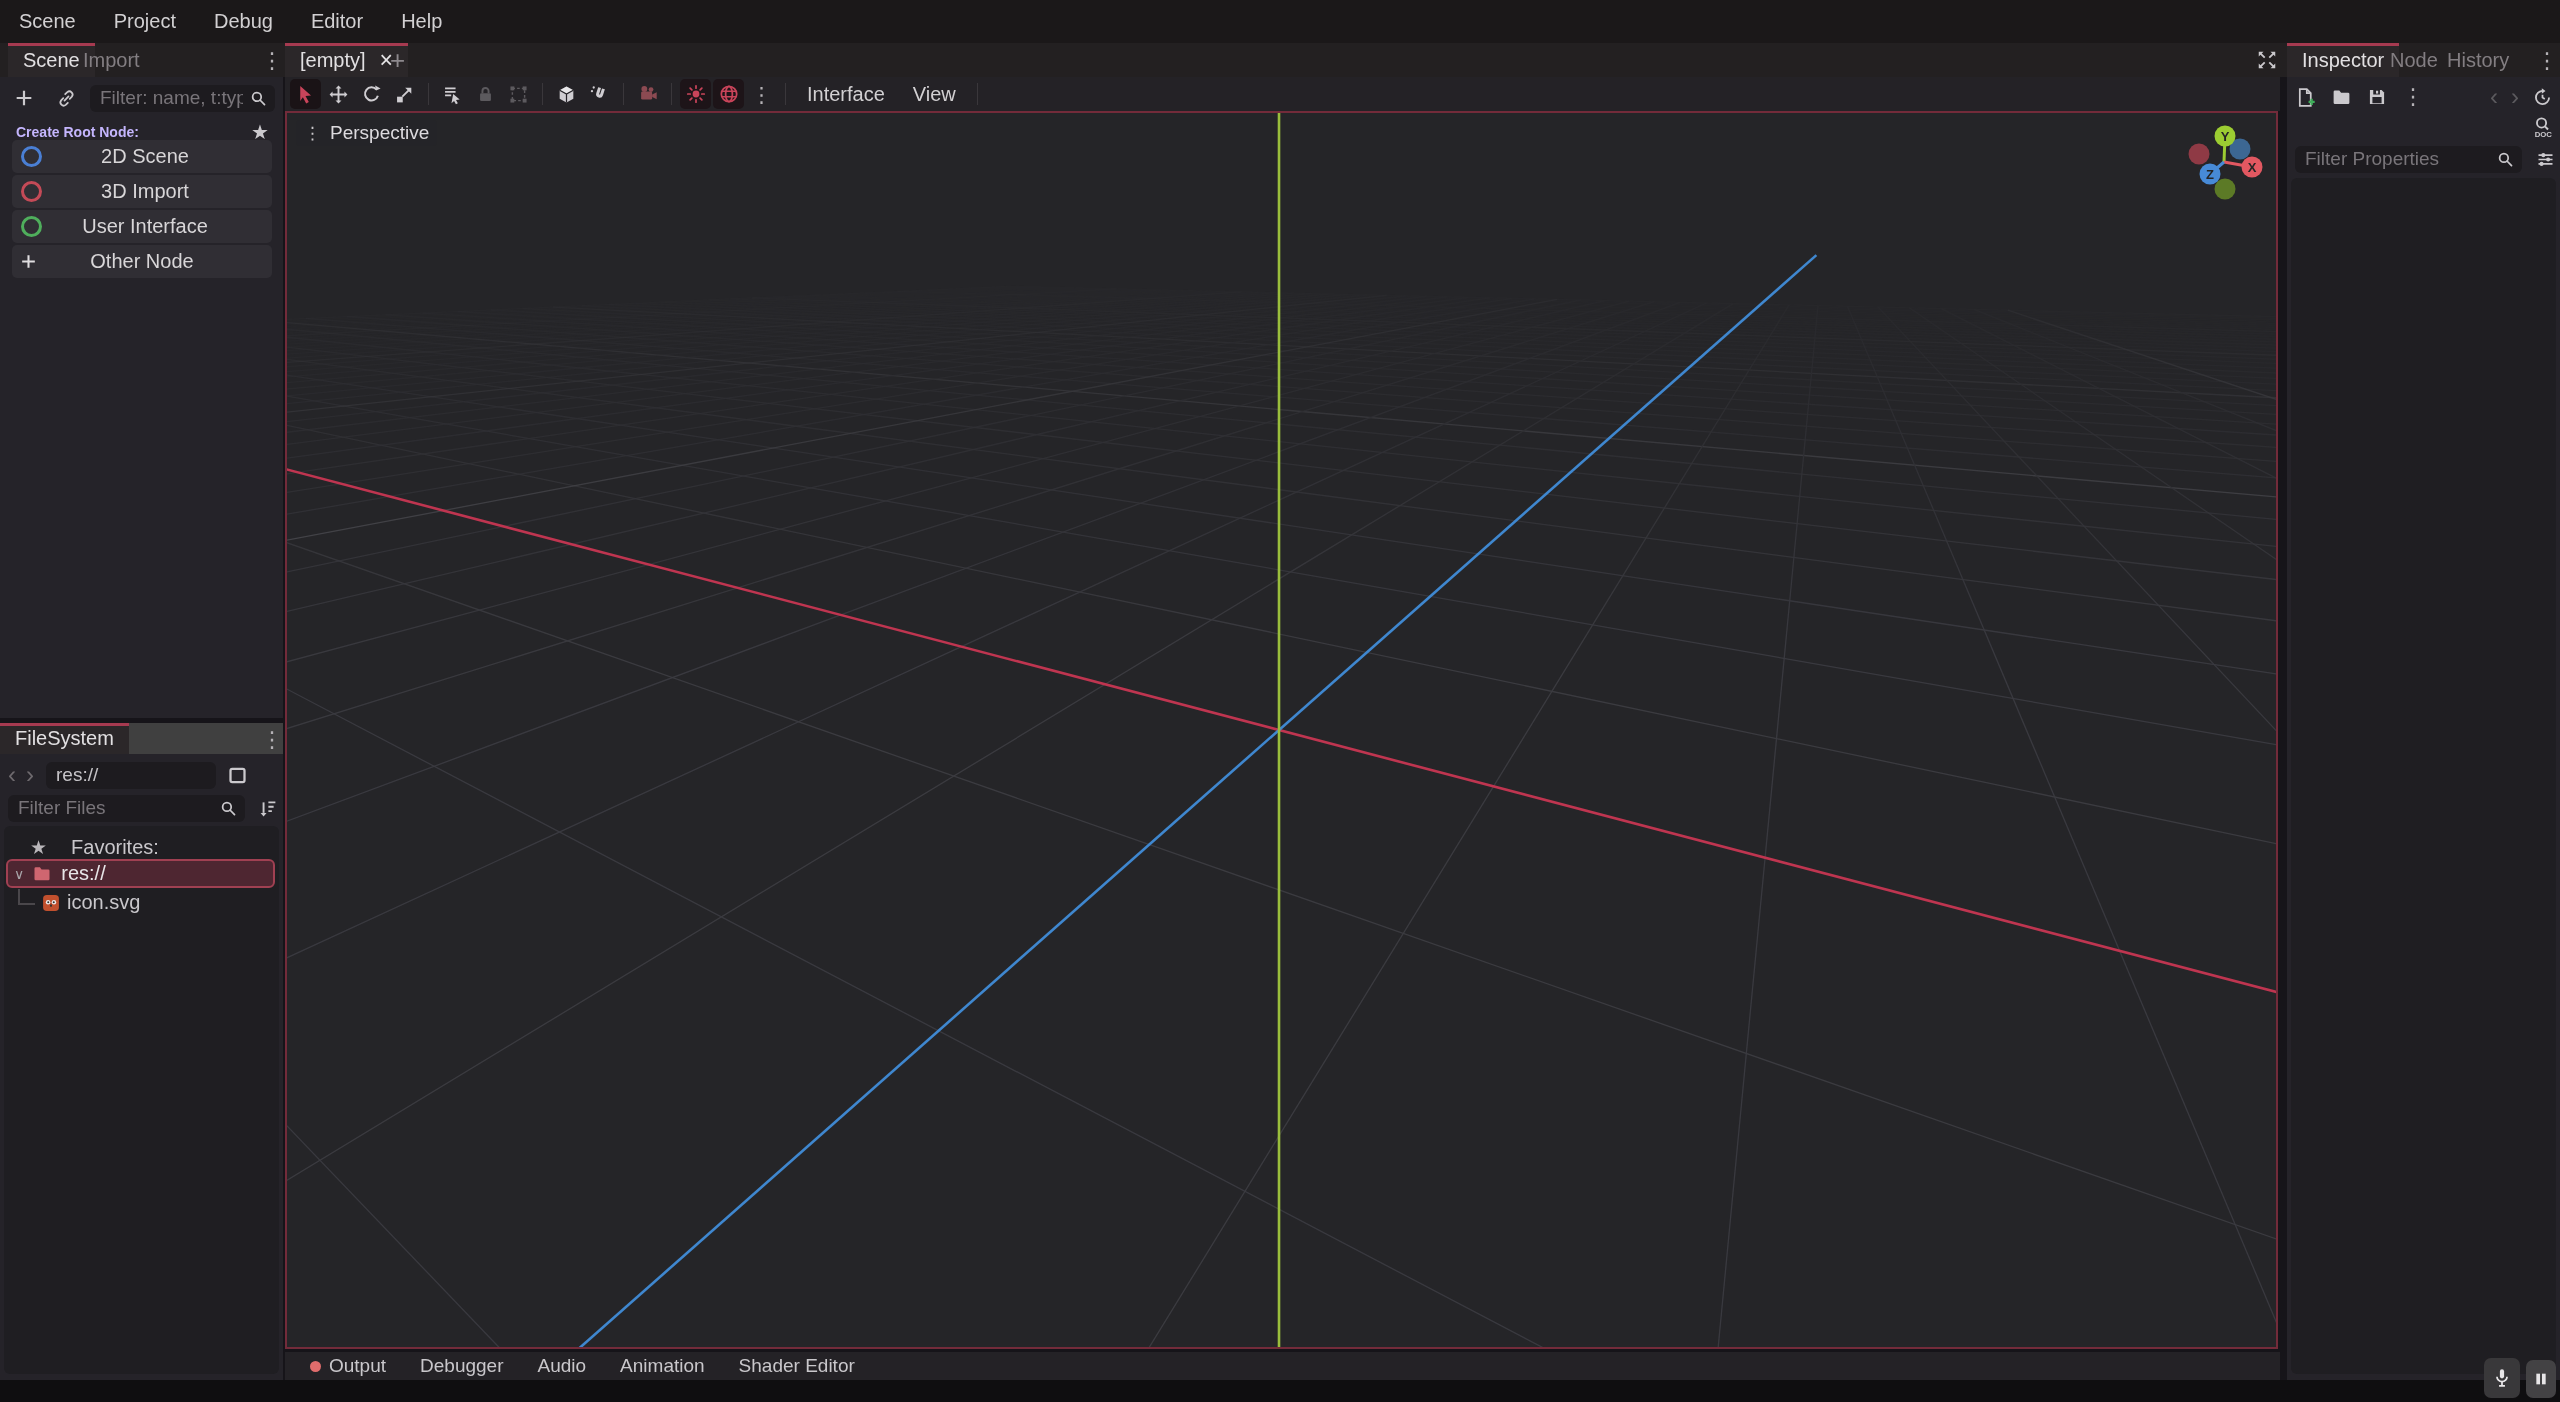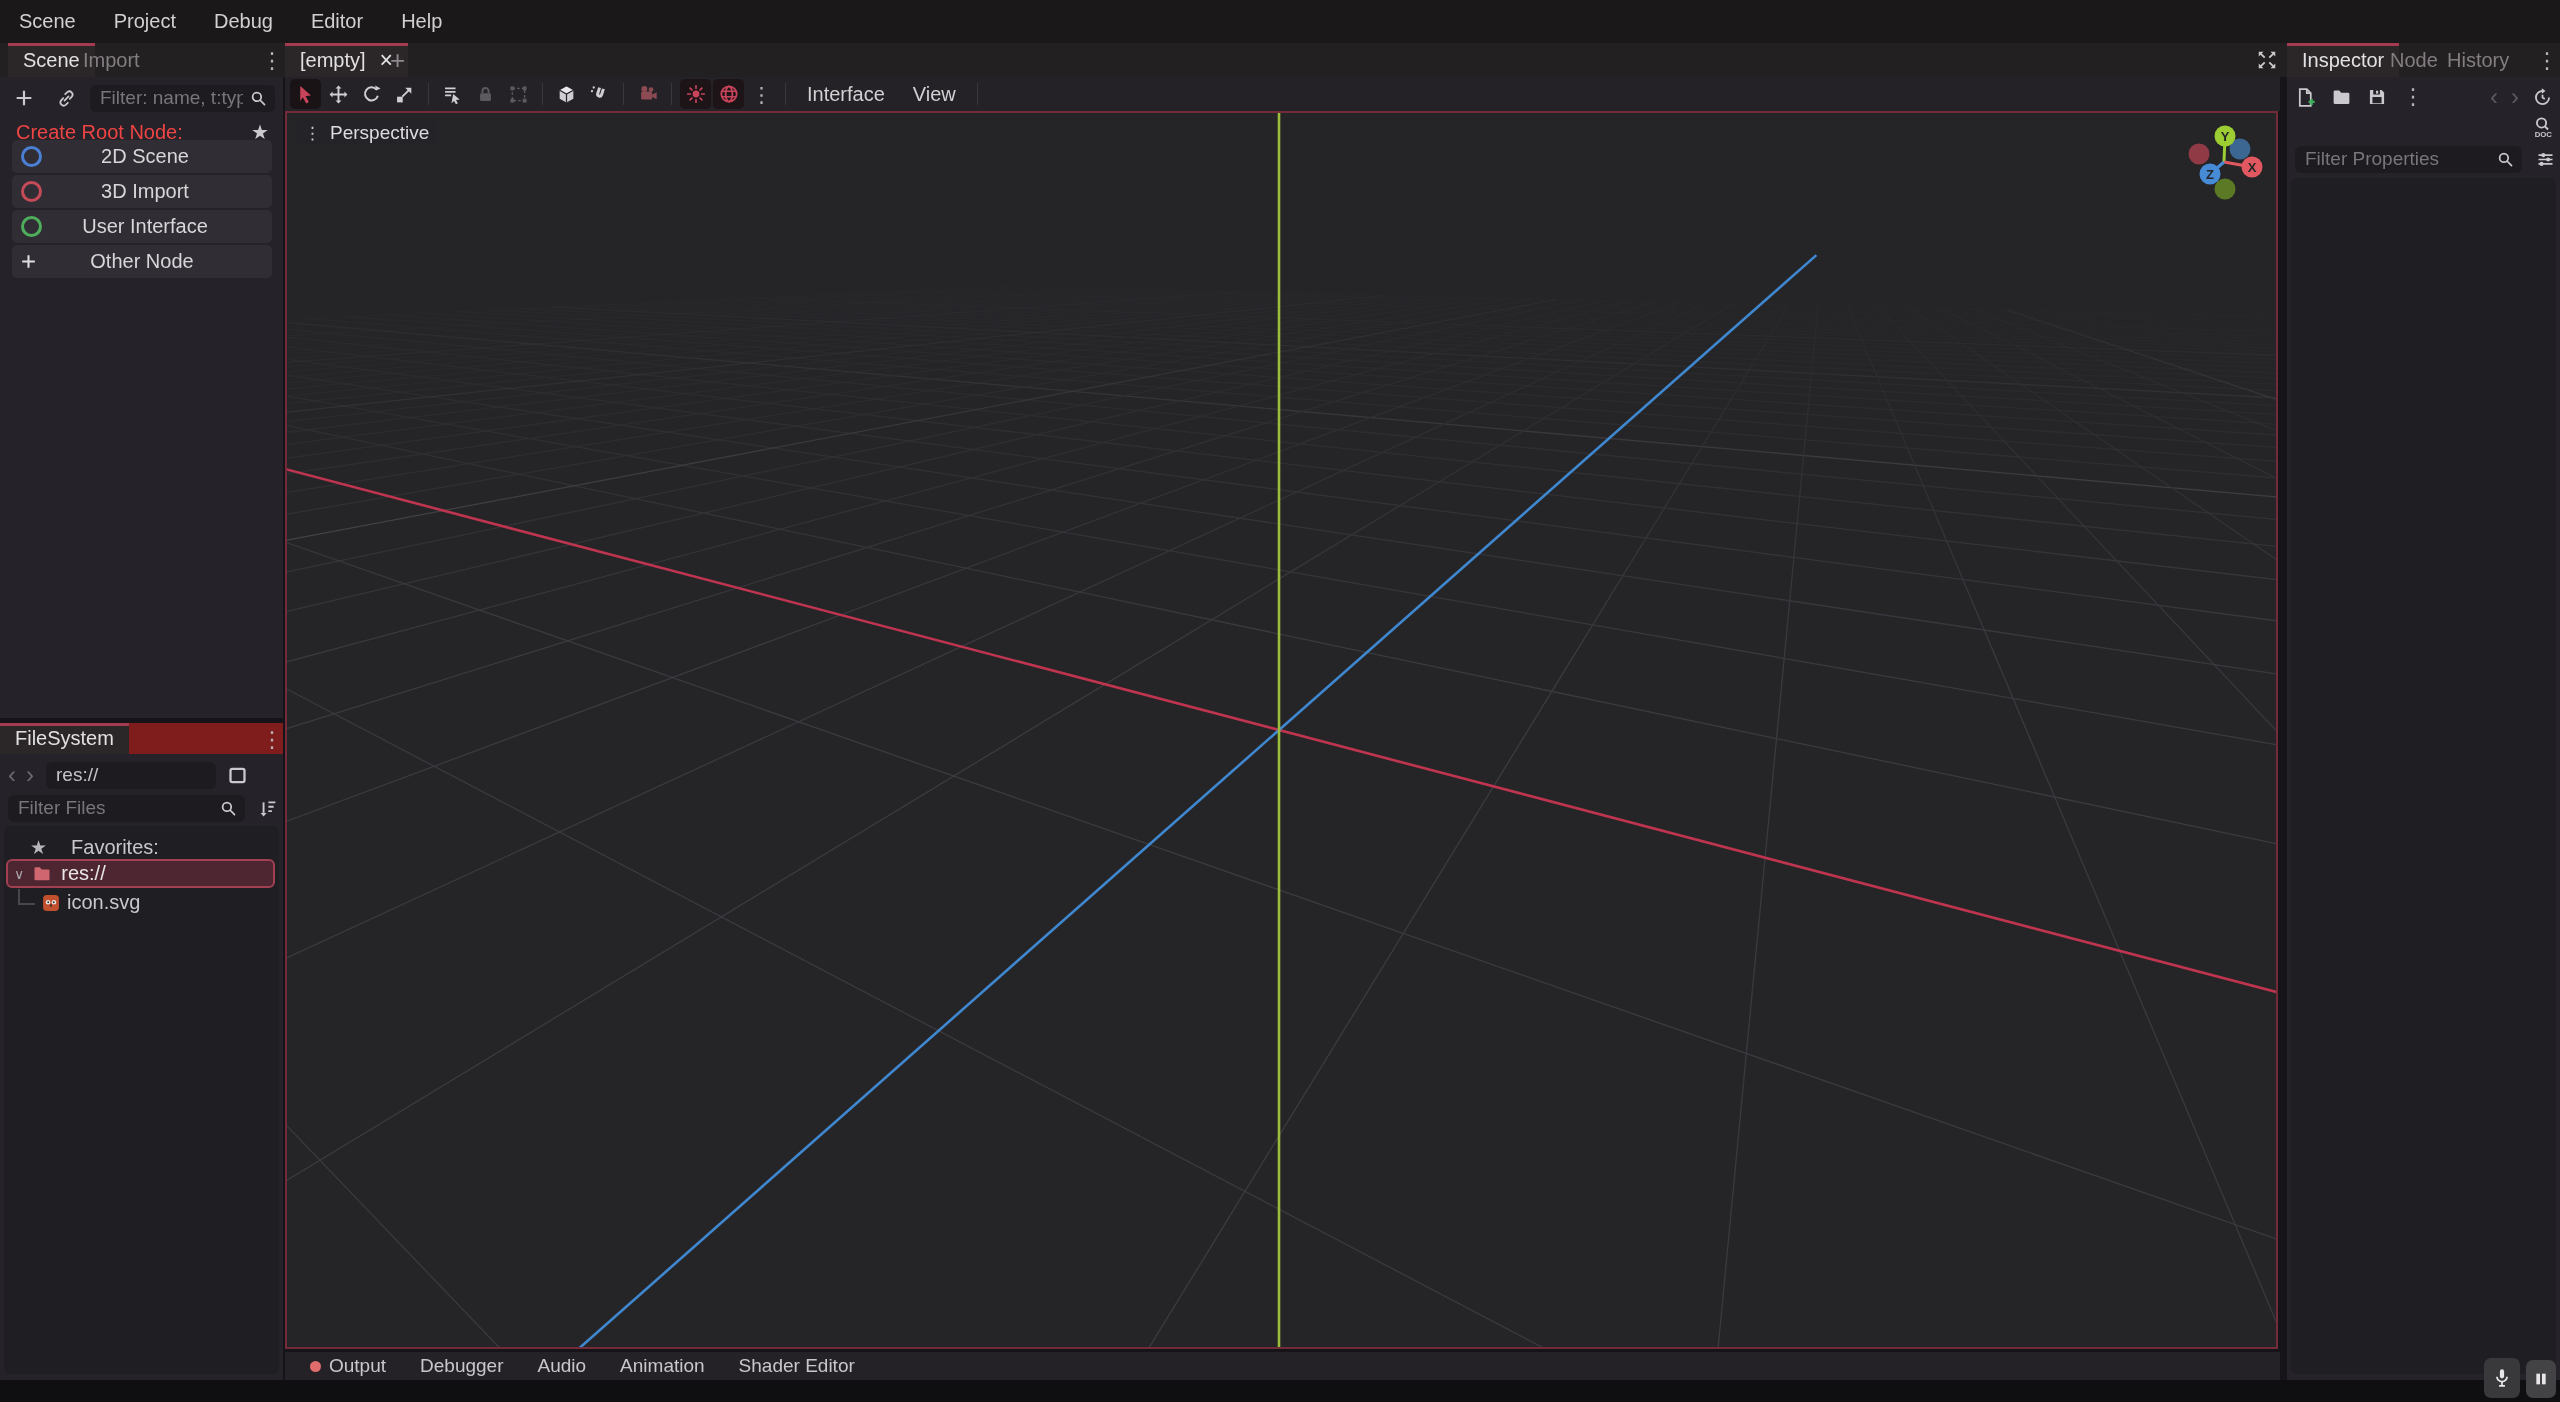--- a/index.html
+++ b/index.html
@@ -226,21 +226,21 @@
         <svg width="19" height="19" viewBox="0 0 24 24">
             <circle cx="10" cy="10" r="5.4" fill="none" stroke="currentColor" stroke-width="2.2"></circle>
             <path d="M14.2 14.2L19.6 19.6" stroke="currentColor" stroke-width="2.2" stroke-linecap="round"></path>
           </svg>
       </span>
     </span>
     <span class="glyphbtn" style="margin-left:14px">⋮</span>
   </div>
 
   <div class="srow" style="left:16px;top:40px;width:253px;height:30px">
-    <span style="font-size:20px;font-weight:normal;color:#ef4444;flex:1">Create Root Node:</span>
+    <span style="font-size:14px;font-weight:bold;color:#c4b5fd;flex:1">Create Root Node:</span>
     <span style="color:#cbc9cd;font-size:20px">★</span>
   </div>
 
   <div class="root-btn" style="top:63px">
     <span class="ring" style="border-color:#4a7fd4;margin-left:9px"></span>
     <span class="lbl" style="margin-right:24px">2D Scene</span>
   </div>
   <div class="root-btn" style="top:98px">
     <span class="ring" style="border-color:#c44a57;margin-left:9px"></span>
     <span class="lbl" style="margin-right:24px">3D Import</span>
@@ -253,21 +253,21 @@
     <span class="ic" style="margin-left:7px;color:#e0dee0">
       <svg width="19" height="19" viewBox="0 0 24 24" stroke="currentColor" stroke-width="2.6" fill="none">
           <path d="M12 4v16M4 12h16"></path>
         </svg>
     </span>
     <span class="lbl" style="margin-right:26px">Other Node</span>
   </div>
 </div>
 
 <div class="abs dock" style="left:0;top:723px;width:283px;height:657px">
-  <div class="abs" style="left:0;top:0;width:283px;height:31px;background:#7f1d1d">
+  <div class="abs" style="left:0;top:0;width:283px;height:31px;background:#404040">
     <div class="tab active" style="left:0;height:31px">FileSystem</div>
     <div class="abs glyphbtn" style="left:261px;top:4px">⋮</div>
   </div>
 
   <div class="srow" style="left:8px;top:37px;width:269px;height:30px">
     <span class="glyphbtn" style="color:#6e6a6e;font-size:24px">‹</span>
     <span class="glyphbtn" style="color:#6e6a6e;font-size:24px;margin-left:10px">›</span>
     <input class="input" style="width: 150px; height: 27px; margin-left: 12px;" value="res://">
     <span class="ic tool-ic" style="margin-left:11px">
       <svg width="21" height="21" viewBox="0 0 24 24" fill="none" stroke="currentColor" stroke-width="2.6">

